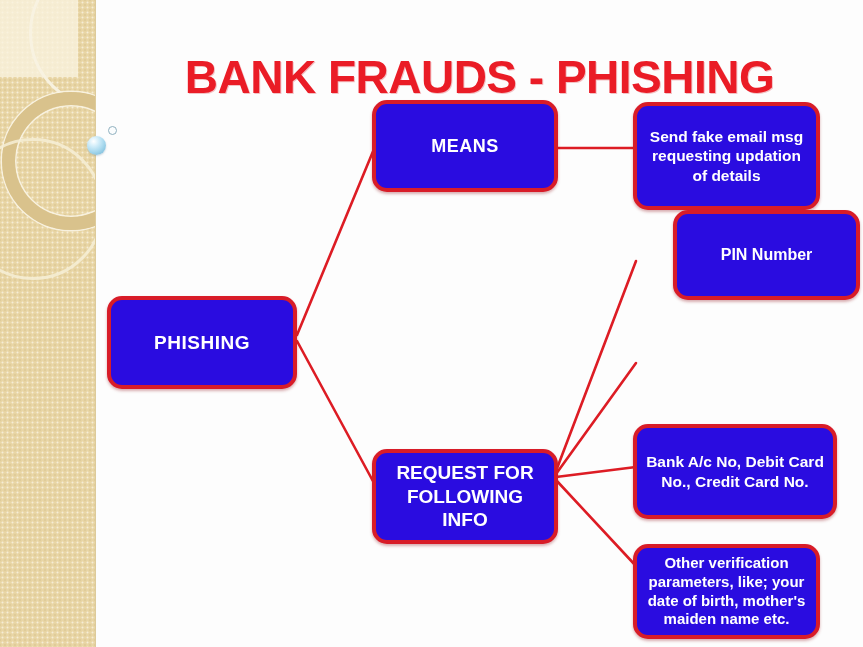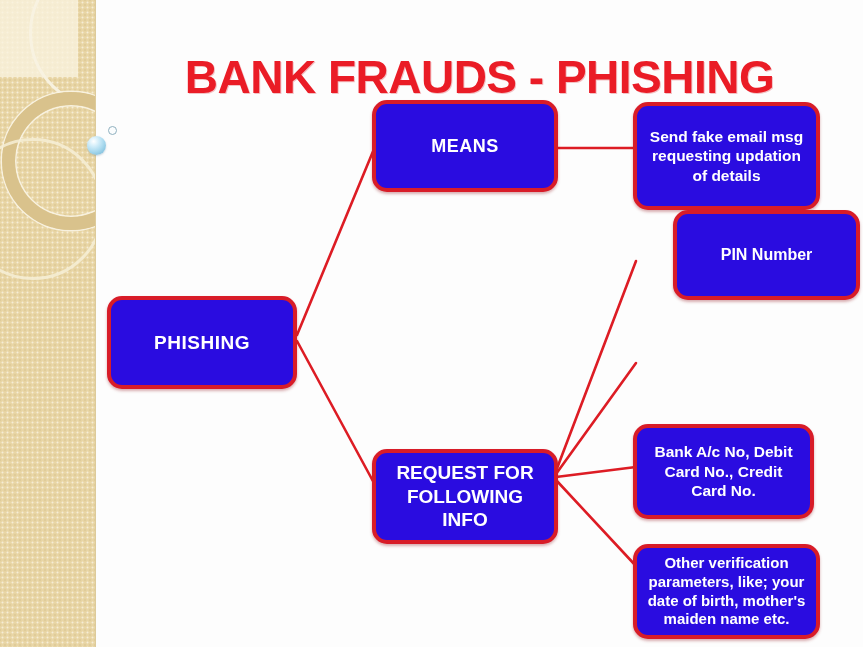--- a/index.html
+++ b/index.html
@@ -69,21 +69,21 @@
     color:var(--node-text-color);
     font-weight:600;line-height:1.25;padding:3px 9px;
     box-shadow:0 2px 3px rgba(150,25,35,0.35);
   }
   .n-phishing{left:107px;top:296px;width:190px;height:93px;font-size:19px;letter-spacing:0.5px;}
   .n-means{left:372px;top:100px;width:186px;height:92px;font-size:18px;letter-spacing:0.5px;}
   .n-request{left:372px;top:437px;width:186px;height:95px;font-size:19px;margin-top:12px;}
   .n-send-fake{left:633px;top:102px;width:187px;height:108px;font-size:15.5px;}
   .n-pin{left:647px;top:210px;width:187px;height:90px;font-size:16px;margin-left:26px;}
   .n-ib{left:633px;top:318px;width:187px;height:91px;font-size:16px;}
-  .n-bank{left:633px;top:424px;width:181px;height:95px;font-size:15.5px;}
+  .n-bank{left:633px;top:424px;width:204px;height:95px;font-size:15.5px;}
   .n-other{left:633px;top:544px;width:187px;height:95px;font-size:15px;}
 </style>
 </head>
 <body>
 
 <div class="slide">
 
   <div class="sidebar">
     <div class="sidebar-light-panel"></div>
     <div class="circle-thin circle-1"></div>

